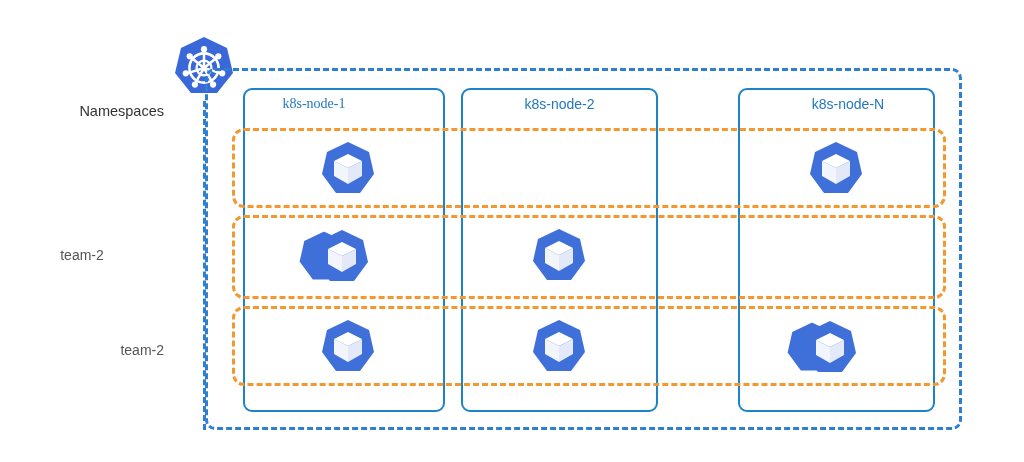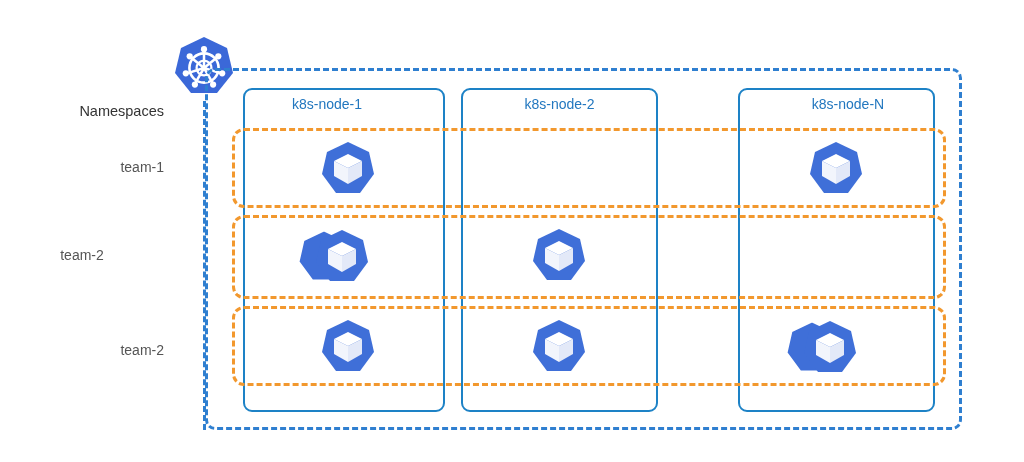--- a/index.html
+++ b/index.html
@@ -103,26 +103,25 @@
       </g>
     </svg>
   </div>
 
   <div class="stem" style="left:203px;top:101px;height:329px;"></div>
 
   <div class="cluster-box" style="left:205px;top:68px;width:757px;height:362px;"></div>
 
   <div class="lbl head" style="left:0px;top:103px;width:164px;">Namespaces</div>
 
-  <div class="lbl" style="left:0px;top:159px;width:164px;">team-1</div>
   <div class="lbl" style="left:0px;top:247px;width:164px;text-align:center;">team-2</div>
   <div class="lbl" style="left:0px;top:342px;width:164px;">team-2</div>
 
   <div class="node-box" style="left:243px;top:88px;width:202px;height:324px;"></div>
-  <div class="node-title" style="left:243px;top:96px;width:168px;">k8s-node-1</div>
+  <div class="node-title" style="left:230px;top:96px;width:168px;font-family:Liberation Serif, serif;">k8s-node-1</div>
 
   <div class="node-box" style="left:461px;top:88px;width:197px;height:324px;"></div>
   <div class="node-title" style="left:461px;top:96px;width:197px;">k8s-node-2</div>
 
   <div class="node-box" style="left:738px;top:88px;width:197px;height:324px;"></div>
   <div class="node-title" style="left:738px;top:96px;width:220px;">k8s-node-N</div>
 
   <div class="ns-box" style="left:232px;top:128px;width:714px;height:80px;"></div>
   <div class="ns-box" style="left:232px;top:215px;width:714px;height:84px;"></div>
   <div class="ns-box" style="left:232px;top:306px;width:714px;height:80px;"></div>

